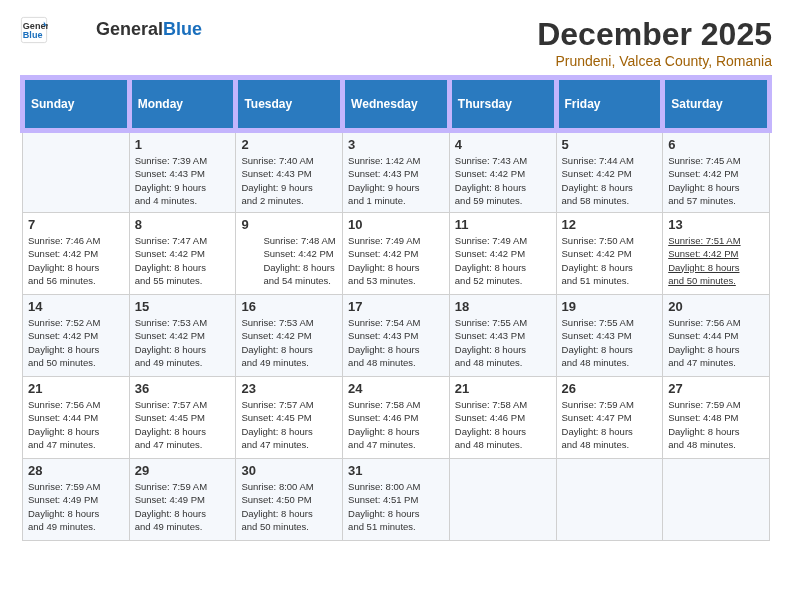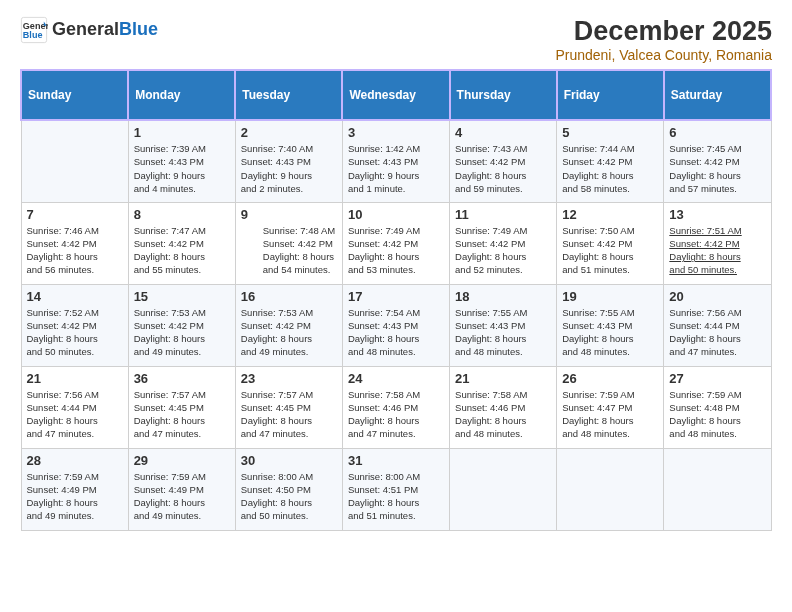--- a/index.html
+++ b/index.html
@@ -24,52 +24,53 @@
     }
     .logo {
       display: flex;
       align-items: center;
     }
     .logo-text {
       font-size: 18px;
       font-weight: bold;
       color: #333;
       line-height: 1.1;
+      margin-left: 44px;
     }
     .logo-text .blue { color: #1a6fbd; }
     .logo-icon {
       width: 28px;
       height: 28px;
       margin-right: 4px;
     }
     .title-area {
       text-align: right;
     }
     .month-title {
-      font-size: 27px;
+      font-size: 32px;
       font-weight: bold;
       color: #333;
     }
     .subtitle {
       font-size: 14px;
       color: #a16207;
     }
     table {
       width: 100%;
       border-collapse: collapse;
       table-layout: fixed;
     }
     thead tr th {
       background-color: #2a7abf;
       color: #fff;
       font-size: 12px;
       font-weight: bold;
       padding: 17px 6px;
       text-align: left;
-      border: 2px solid #c4b5fd;
+      border: 5px solid #c4b5fd;
     }
     tbody tr td {
       border: 1px solid #d0d0d0;
       vertical-align: top;
       padding: 4px 5px;
       font-size: 10px;
       color: #333;
       height: 82px;
     }
     tbody tr:nth-child(odd) td {

